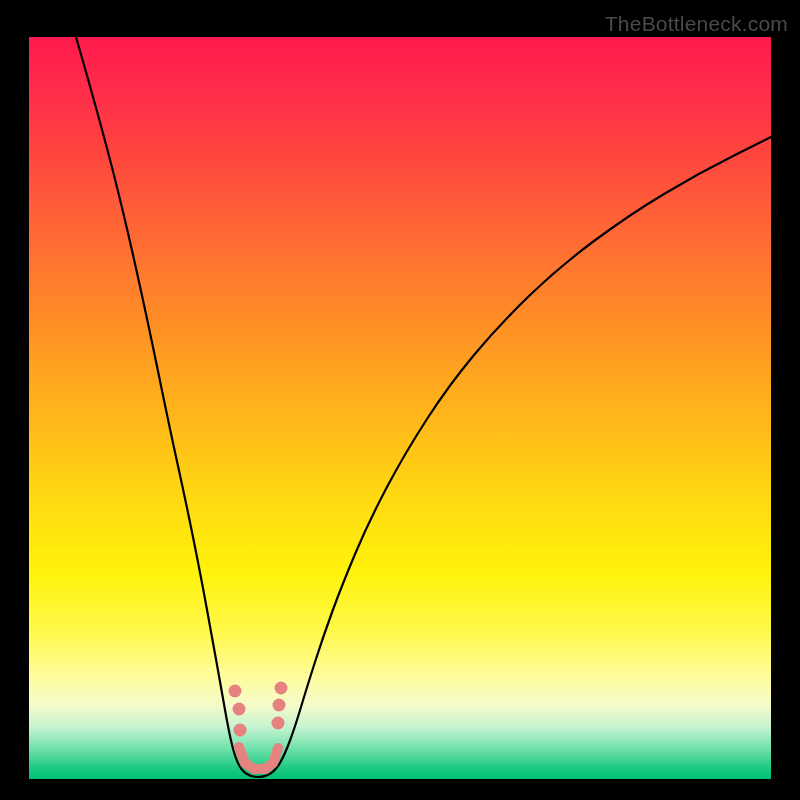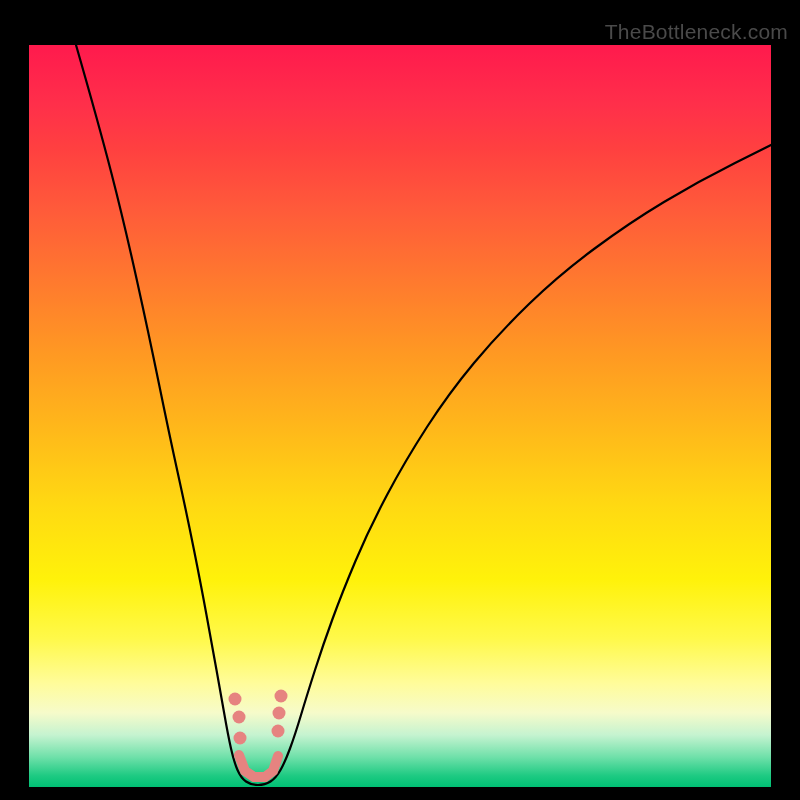--- a/index.html
+++ b/index.html
@@ -6,21 +6,21 @@
     margin: 0;
     padding: 0;
     width: 800px;
     height: 800px;
     overflow: hidden;
     background: #000;
     font-family: Arial, Helvetica, sans-serif;
   }
   .frame {
     position: absolute;
-    top: 16px;
+    top: 8px;
     left: 0;
     width: 800px;
     height: 650px;
     background: #000;
   }
   .plot-area {
     position: absolute;
     top: 29px;
     left: 29px;
     width: 742px;

